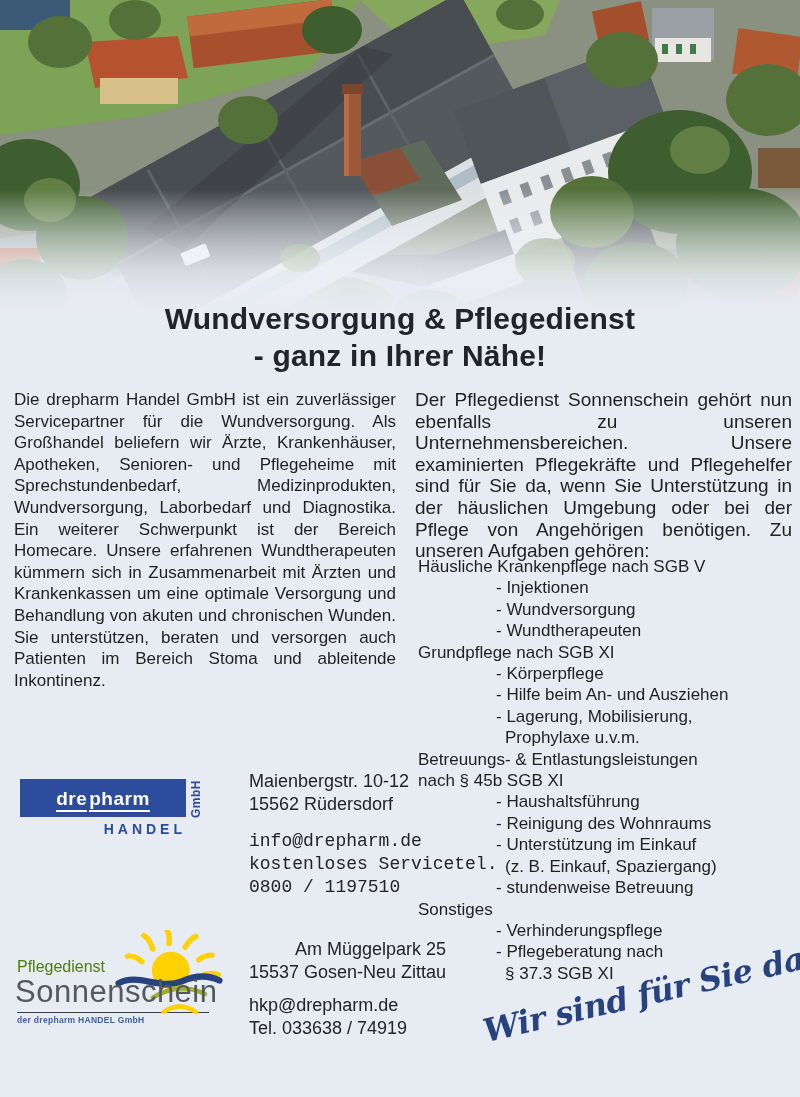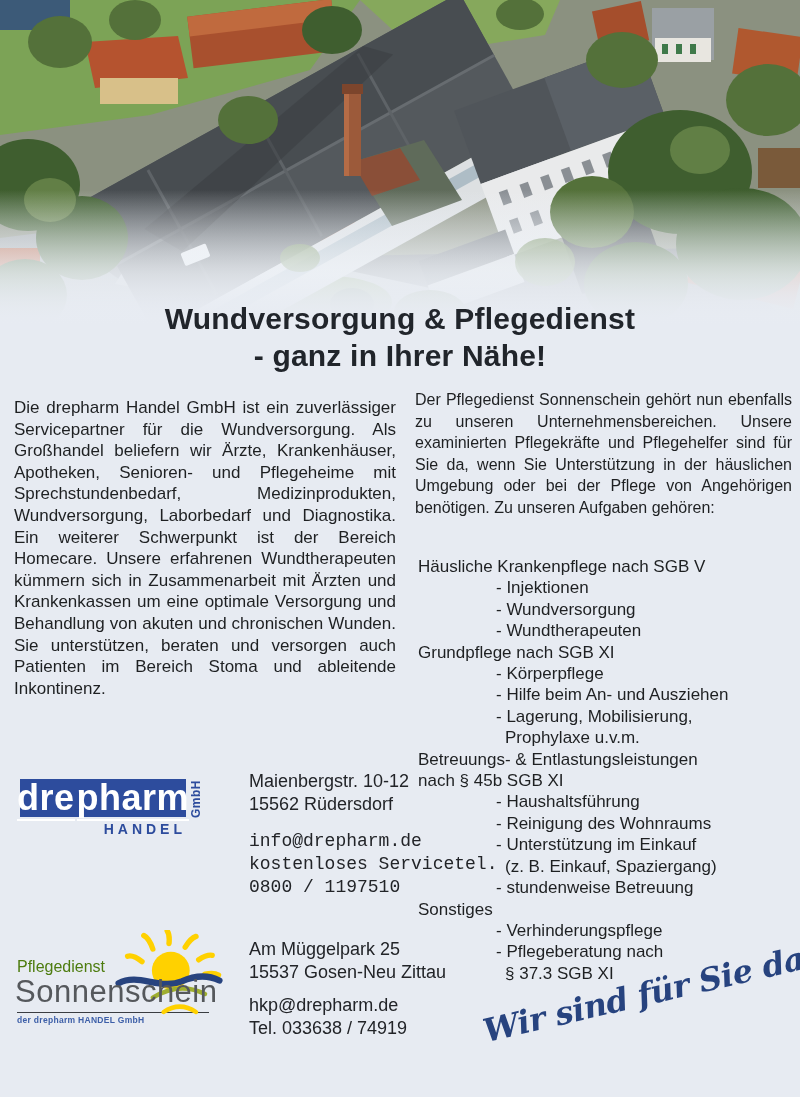--- a/index.html
+++ b/index.html
@@ -17,33 +17,33 @@
   .hero{position:absolute;top:0;left:0;width:800px;height:330px;}
   .hero svg{display:block;}
   .hero-fade{position:absolute;left:0;top:190px;width:800px;height:140px;
     background:linear-gradient(to bottom, rgba(231,235,242,0) 0%, rgba(240,244,249,.55) 55%, var(--page-bg) 96%);}
 
   .hero-title{position:absolute;top:300px;left:0;width:100%;text-align:center;
     font-size:30px;line-height:37px;font-weight:700;color:#21252b;letter-spacing:.2px;}
 
   
   .col-left{position:absolute;top:389px;left:14px;width:382px;
-    font-size:17px;line-height:21.6px;color:var(--ink);text-align:justify;margin-top:8px;}
+    font-size:17px;line-height:21.6px;color:var(--ink);text-align:justify;}
   .col-right-para{position:absolute;top:389px;left:415px;width:377px;
-    font-size:16px;line-height:21.6px;color:var(--ink);text-align:justify;}
+    font-size:19px;line-height:21.6px;color:var(--ink);text-align:justify;}
   .svc-list{position:absolute;top:556px;left:418px;width:374px;
     font-size:17px;line-height:21.4px;color:var(--ink);}
   .svc.l1{padding-left:78px;}
   .svc.l2{padding-left:87px;}
 
   
   .dre-logo{position:absolute;top:775px;left:20px;width:200px;height:70px;}
   .dre-box{position:absolute;left:0;top:4px;width:166px;height:38px;background:var(--blue);
     display:flex;align-items:center;justify-content:center;}
-  .dre-word{color:#fff;font-size:36px;font-weight:600;letter-spacing:.5px;line-height:1;}
+  .dre-word{color:#fff;font-size:19px;font-weight:600;letter-spacing:.5px;line-height:1;}
   .dre-word span{border-bottom:2px solid #fff;padding-bottom:1px;}
   .dre-word .gap{border-bottom:none;padding:0 1px;}
   .dre-gmbh{position:absolute;left:169px;top:3px;height:40px;color:var(--blue);
     font-size:12px;font-weight:700;writing-mode:vertical-rl;transform:rotate(180deg);
     display:flex;align-items:center;letter-spacing:.5px;}
   .dre-handel{position:absolute;left:0;top:46px;width:166px;text-align:right;
     color:var(--blue);font-size:14px;font-weight:700;letter-spacing:4px;}
 
   
   .son-logo{position:absolute;top:930px;left:14px;width:210px;height:100px;}
@@ -51,21 +51,21 @@
   .son-main{position:absolute;left:1px;top:44px;font-size:31px;color:#55585c;letter-spacing:.5px;z-index:2;}
   .son-rule{position:absolute;left:3px;top:82px;width:192px;border-top:1.6px solid #3a3d42;}
   .son-sub{position:absolute;left:3px;top:85px;font-size:8.5px;font-weight:700;color:#3d5fa8;letter-spacing:.3px;}
   .son-sun{position:absolute;left:101px;top:0px;z-index:1;}
 
   
   .addr{position:absolute;font-size:18px;line-height:23px;color:#222428;margin-left:34px;}
   .addr div{white-space:nowrap;}
   #dre-addr{top:770px;left:215px;}
   #dre-contact{top:830px;left:215px;font-family:Liberation Mono, monospace;}
-  #son-addr{top:938px;left:215px;}
+  #son-addr{top:938px;left:215px;text-align:right;}
   #son-contact{top:994px;left:215px;}
 
   
   .tagline{position:absolute;top:1012px;left:488px;width:320px;
     font-family:"DejaVu Serif","Liberation Serif",serif;
     font-style:italic;font-weight:700;font-size:32px;color:var(--blue-dark);
     transform:rotate(-13deg);transform-origin:left bottom;white-space:nowrap;letter-spacing:-.5px;}
 </style>
 </head>
 <body>

